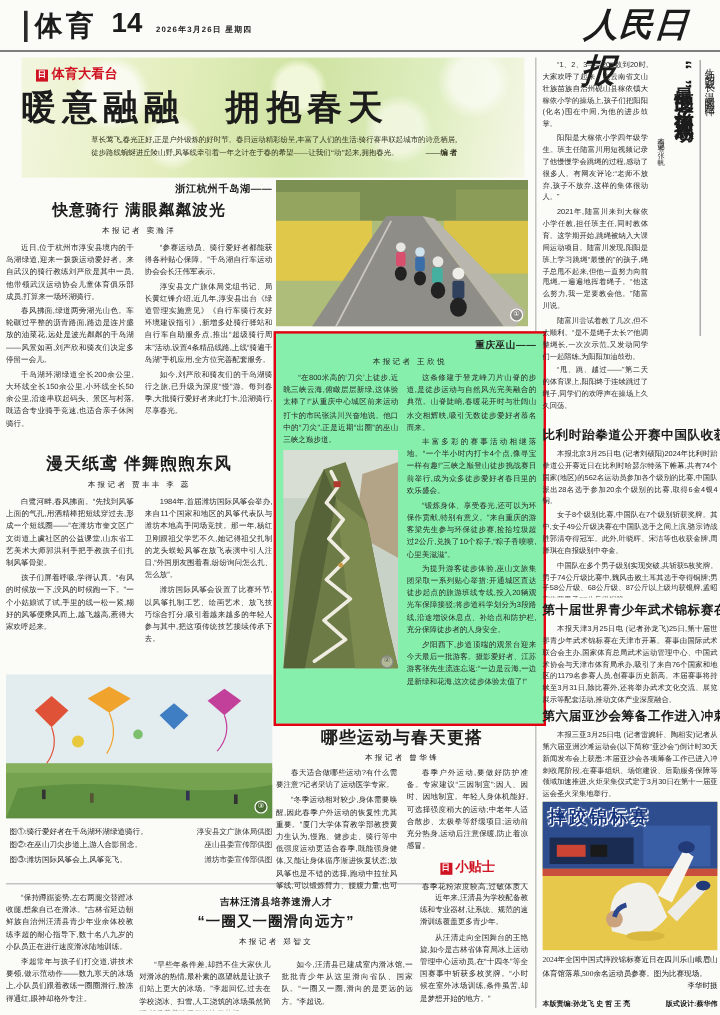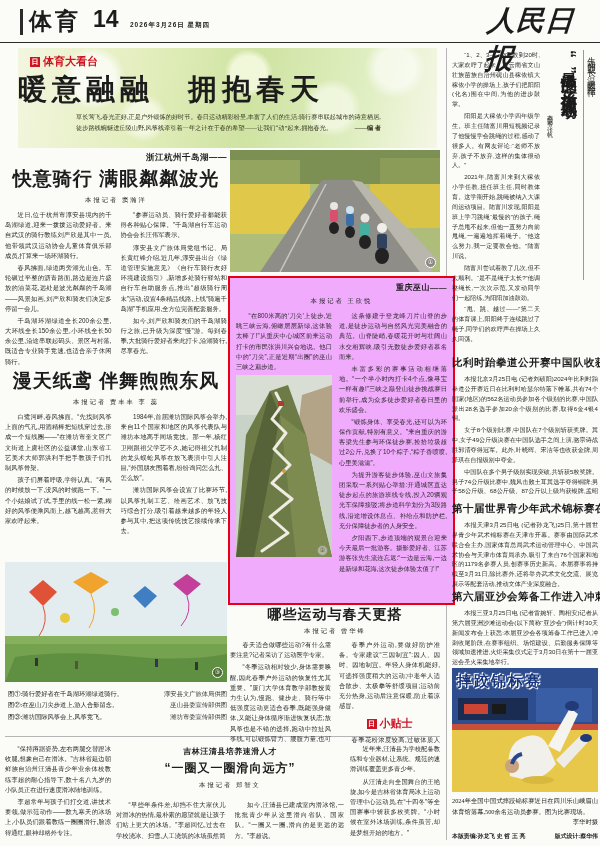--- a/index.html
+++ b/index.html
@@ -55,21 +55,21 @@
       <span>暖意融融</span><span style="display:inline-block;width:34px;"></span><span>拥抱春天</span>
     </div>
     <div class="abs serifit" style="left:58px;top:64px;width:305px;font-size:6.2px;line-height:1.7;color:#33331f;">
       <span>草长莺飞,春光正好,正是户外锻炼的好时节。春日运动精彩纷呈,丰富了人们的生活:骑行赛串联起城市的诗意栖居,徒步路线蜿蜒进丘陵山野,风筝线牵引着一年之计在于春的希望——让我们“动”起来,拥抱春光。</span>
       <span style="float:right;font-weight:bold;">——编 者</span>
     </div>
   </div>
 
   <div class="abs" style="left:5px;top:152px;width:222px;">
     <div class="kicker">浙江杭州千岛湖——</div>
-    <div class="headline" style="font-size:19px;margin-top:2px;">快意骑行  满眼粼粼波光</div>
+    <div class="headline" style="font-size:13px;margin-top:2px;">快意骑行  满眼粼粼波光</div>
     <div class="byline" style="margin-top:4px;">本报记者 窦瀚洋</div>
     <div class="cols body-text" style="margin-top:5px;height:158px;">
       <div class="col">
           <p>近日,位于杭州市淳安县境内的千岛湖绿道,迎来一拨拨运动爱好者。来自武汉的骑行教练刘严欣是其中一员,他带领武汉运动协会儿童体育俱乐部成员,打算来一场环湖骑行。</p>
           <p>春风拂面,绿道两旁湖光山色。车轮碾过平整的沥青路面,路边是连片盛放的油菜花,远处是波光粼粼的千岛湖——风景如画,刘严欣和骑友们决定多停留一会儿。</p>
           <p>千岛湖环湖绿道全长200余公里,大环线全长150余公里,小环线全长50余公里,沿途串联起码头、景区与村落,既适合专业骑手竞速,也适合亲子休闲骑行。</p>
         </div>
       <div class="col">
           <p>“参赛运动员、骑行爱好者都能获得各种贴心保障。”千岛湖自行车运动协会会长汪伟军表示。</p>
           <p>淳安县文广旅体局党组书记、局长黄红锋介绍,近几年,淳安县出台《绿道管理实施意见》《自行车骑行友好环境建设指引》,新增多处骑行驿站和自行车自助服务点,推出“超级骑行周末”活动,设置4条精品线路,上线“骑遍千岛湖”手机应用,全方位完善配套服务。</p>
@@ -101,21 +101,21 @@
         <ellipse cx="104" cy="78" rx="5" ry="6" fill="#222"></ellipse>
           <ellipse cx="120" cy="82" rx="5" ry="6" fill="#222"></ellipse>
         <ellipse cx="135" cy="92" rx="6" ry="7" fill="#222"></ellipse>
           <ellipse cx="152" cy="106" rx="7" ry="8" fill="#222"></ellipse>
       </g>
     </svg>
     <span class="badge-num">①</span>
   </div>
 
   <div class="abs" style="left:5px;top:360px;width:222px;">
-    <div class="headline" style="font-size:19px;margin-top:8px;">漫天纸鸢  伴舞煦煦东风</div>
+    <div class="headline" style="font-size:14px;margin-top:18px;">漫天纸鸢  伴舞煦煦东风</div>
     <div class="byline" style="margin-top:4px;">本报记者 贾丰丰 李 蕊</div>
     <div class="cols body-text" style="margin-top:5px;height:150px;">
       <div class="col">
           <p>白鹭河畔,春风拂面。“先找到风筝上面的气孔,用酒精棒把短线穿过去,形成一个短线圈——”在潍坊市奎文区广文街道上虞社区的公益课堂,山东省工艺美术大师郭洪利手把手教孩子们扎制风筝骨架。</p>
           <p>孩子们屏着呼吸,学得认真。“有风的时候放一下,没风的时候跑一下。”一个小姑娘试了试,手里的线一松一紧,糊好的风筝便乘风而上,越飞越高,惹得大家欢呼起来。</p>
         </div>
       <div class="col">
           <p>1984年,首届潍坊国际风筝会举办,来自11个国家和地区的风筝代表队与潍坊本地高手同场竞技。那一年,杨红卫刚跟祖父学艺不久,她记得祖父扎制的龙头蜈蚣风筝在放飞表演中引人注目,“外国朋友围着看,纷纷询问怎么扎、怎么放”。</p>
           <p>潍坊国际风筝会设置了比赛环节,以风筝扎制工艺、绘画艺术、放飞技巧综合打分,吸引着越来越多的年轻人参与其中,把这项传统技艺接续传承下去。</p>
         </div>
@@ -156,21 +156,21 @@
         <span class="c">巫山县委宣传部供图</span>
     </div>
     <div class="caption-row">
       <span class="t">图③:潍坊国际风筝会上,风筝竞飞。</span>
         <span class="c">潍坊市委宣传部供图</span>
     </div>
   </div>
 
   <div class="abs hair" style="left:5px;top:736px;width:435px;height:1px;"></div>
 
-  <div class="abs" style="left:228px;top:276px;width:211px;height:317px;border:2.5px solid #e60012;background:#f0abfc;padding:4px 6px;">
+  <div class="abs" style="left:228px;top:276px;width:211px;height:317px;border:2.5px solid #e60012;background:#86efac;padding:4px 6px;">
     <div class="kicker" style="font-size:8px;">重庆巫山——</div>
     <div class="byline" style="margin-top:4px;">本报记者 王欣悦</div>
     <div class="cols body-text" style="margin-top:5px;height:262px;gap:7px;">
       <div class="col" style="flex:0 0 96px;">
         <div>
             <p>“在800米高的‘刀尖’上徒步,近眺三峡云海,俯瞰层层新绿,这体验太棒了!”从重庆中心城区前来运动打卡的市民张洪川兴奋地说。他口中的“刀尖”,正是近期“出圈”的巫山三峡之巅步道。</p>
           </div>
         <div style="position:relative;margin-top:3px;">
           <svg width="96" height="182">
             <rect width="96" height="182" fill="#c9d2c6"></rect>

